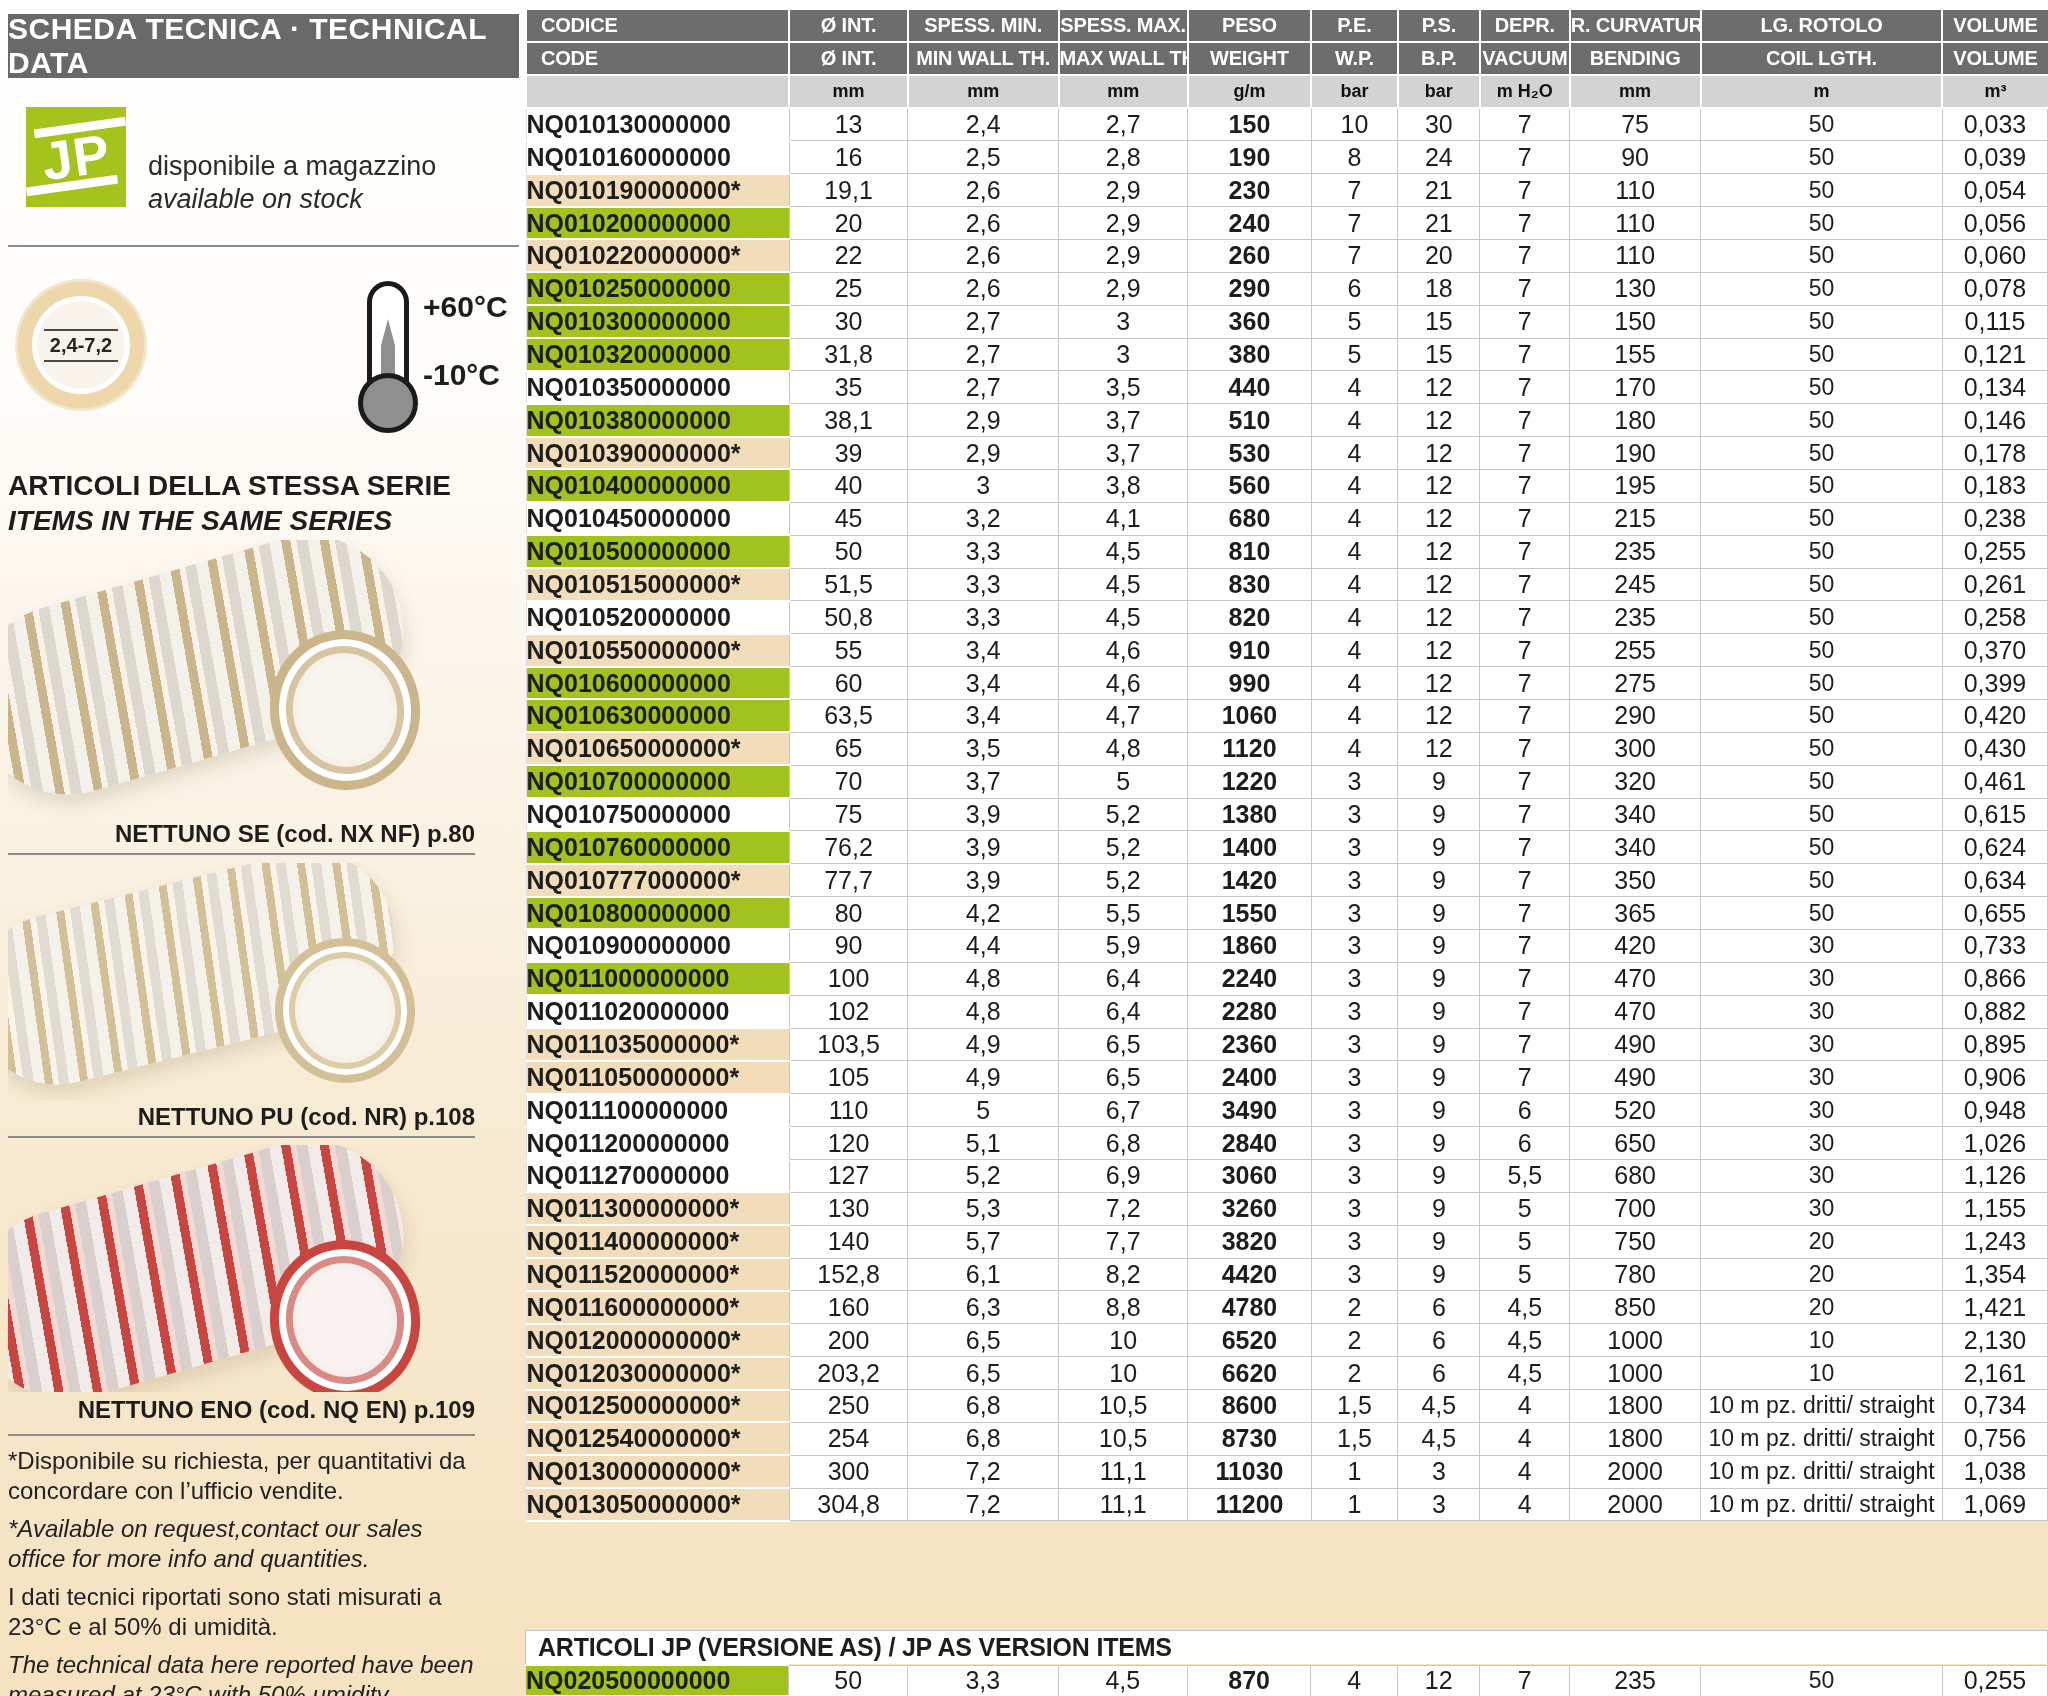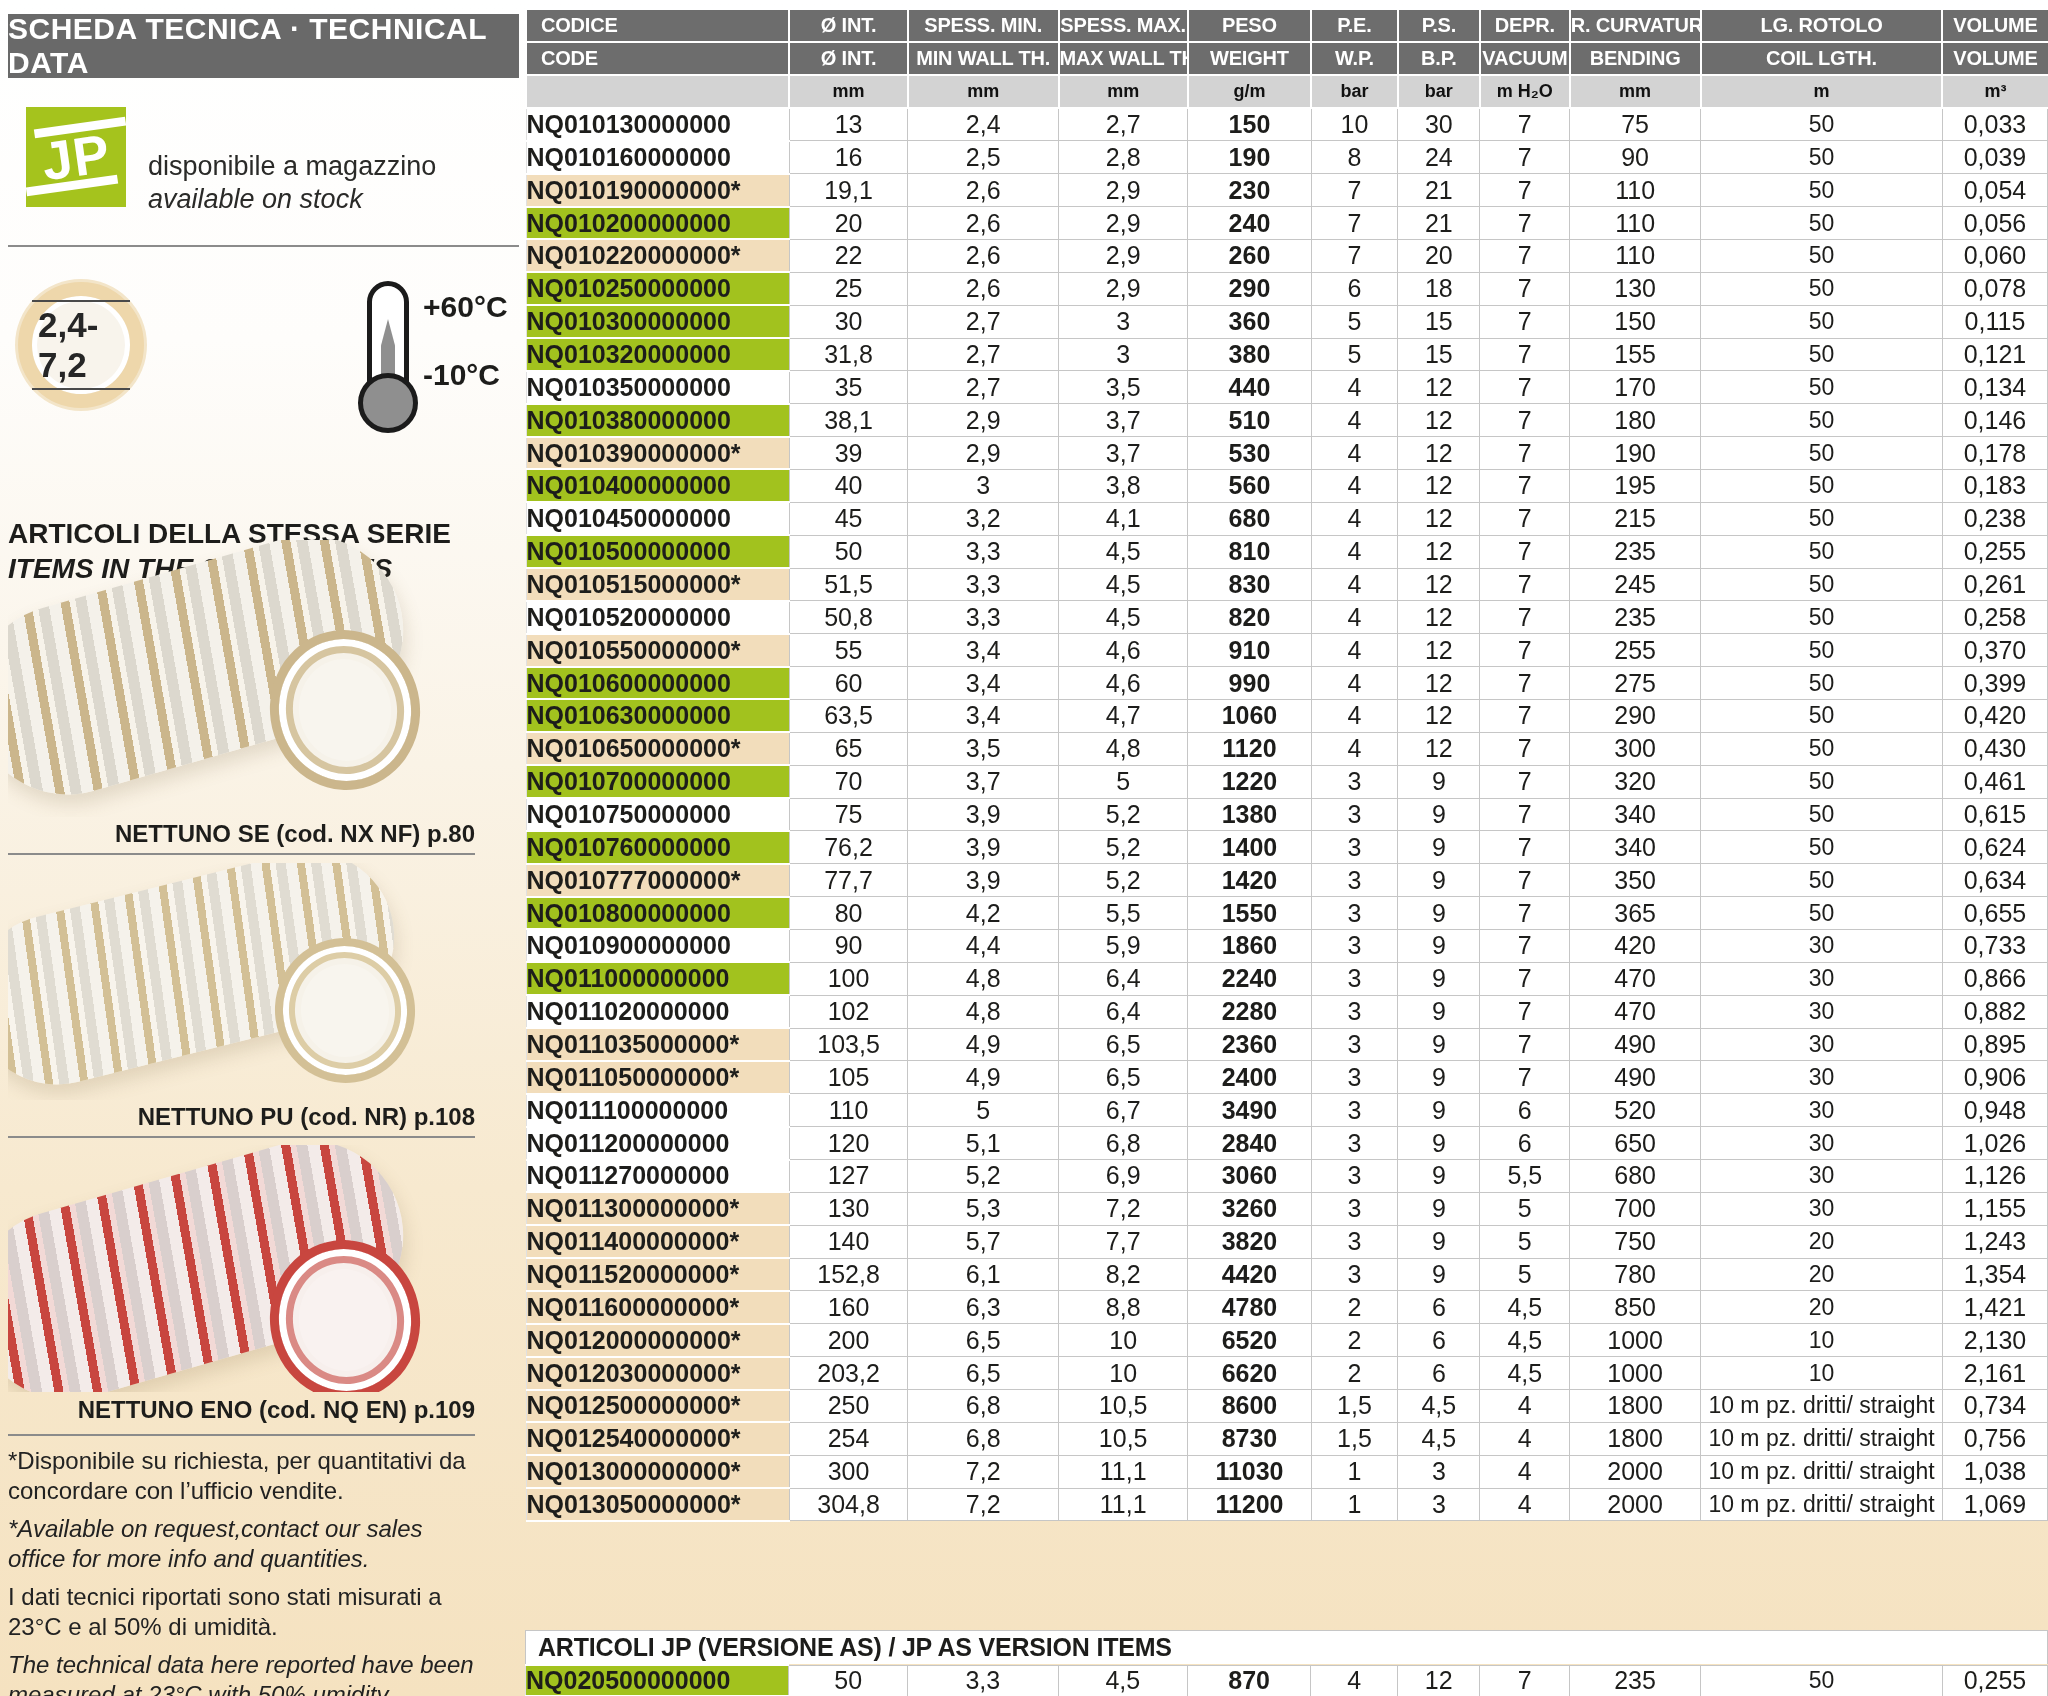--- a/index.html
+++ b/index.html
@@ -35,39 +35,39 @@
   .stock-text .en { font-style:italic; }
   .divider { position:absolute; left:0; width:511px; height:2px; background:#8b8b8b; }
   #div1 { top:245px; }
   .badge {
     position:absolute; left:10px; top:282px; width:126px; height:126px; border-radius:50%;
     background:#f8f4ec; border:14px solid #eed7ab;
     box-shadow: inset 0 0 0 5px #ffffff, 0 0 0 3px #f3e5c9;
     display:flex; align-items:center; justify-content:center;
   }
   .badge span {
-    font-size:35px; font-weight:bold; color:#262626;
+    font-size:20px; font-weight:bold; color:#262626;
     border-top:2.5px solid #4a4a4a; border-bottom:2.5px solid #4a4a4a; padding:3px 6px;
   }
   .thermo { position:absolute; left:350px; top:281px; width:60px; height:130px; }
   .thermo .stem {
     position:absolute; left:9px; top:0; width:42px; height:104px;
     background:#fff; border:5px solid #1b1b1b; border-radius:21px 21px 4px 4px;
   }
   .thermo .mercury {
     position:absolute; left:23px; top:38px; width:14px; height:66px; background:#8f8f8f;
     clip-path:polygon(50% 0, 100% 40%, 100% 100%, 0 100%, 0 40%);
   }
   .thermo .bulb {
     position:absolute; left:0; top:92px; width:60px; height:60px; border-radius:50%;
     background:#8f8f8f; border:5px solid #1b1b1b;
   }
   .temp-max { position:absolute; left:415px; top:290px; font-size:30px; font-weight:bold; }
   .temp-min { position:absolute; left:415px; top:358px; font-size:30px; font-weight:bold; }
-  .series-title { position:absolute; left:0; top:468px; font-size:28px; font-weight:bold; line-height:35px;margin-top:48px; }
+  .series-title { position:absolute; left:0; top:468px; font-size:28px; font-weight:bold; line-height:35px; }
   .series-title .en { font-style:italic; }
   
   .hose-fig { position:absolute; left:0; width:467px; }
   .photo { position:relative; width:467px; overflow:hidden; }
   .hose-body { position:absolute; border-radius:95px; box-shadow:0 10px 18px rgba(120,100,60,0.18); }
   .fig-se  .hose-body { left:-40px; top:30px; width:440px; height:190px; transform:rotate(-16deg);
     background:repeating-linear-gradient(96deg,#cbb68c 0 9px,#f7f3ea 9px 15px,#dcd8ce 15px 26px,#f4f1ea 26px 38px); }
   .fig-pu  .hose-body { left:-40px; top:20px; width:430px; height:170px; transform:rotate(-14deg);
     background:repeating-linear-gradient(96deg,#d3c096 0 8px,#f8f4ec 8px 14px,#e0dcd2 14px 24px,#f5f2eb 24px 35px); }
   .fig-eno .hose-body { left:-40px; top:30px; width:440px; height:190px; transform:rotate(-16deg);

